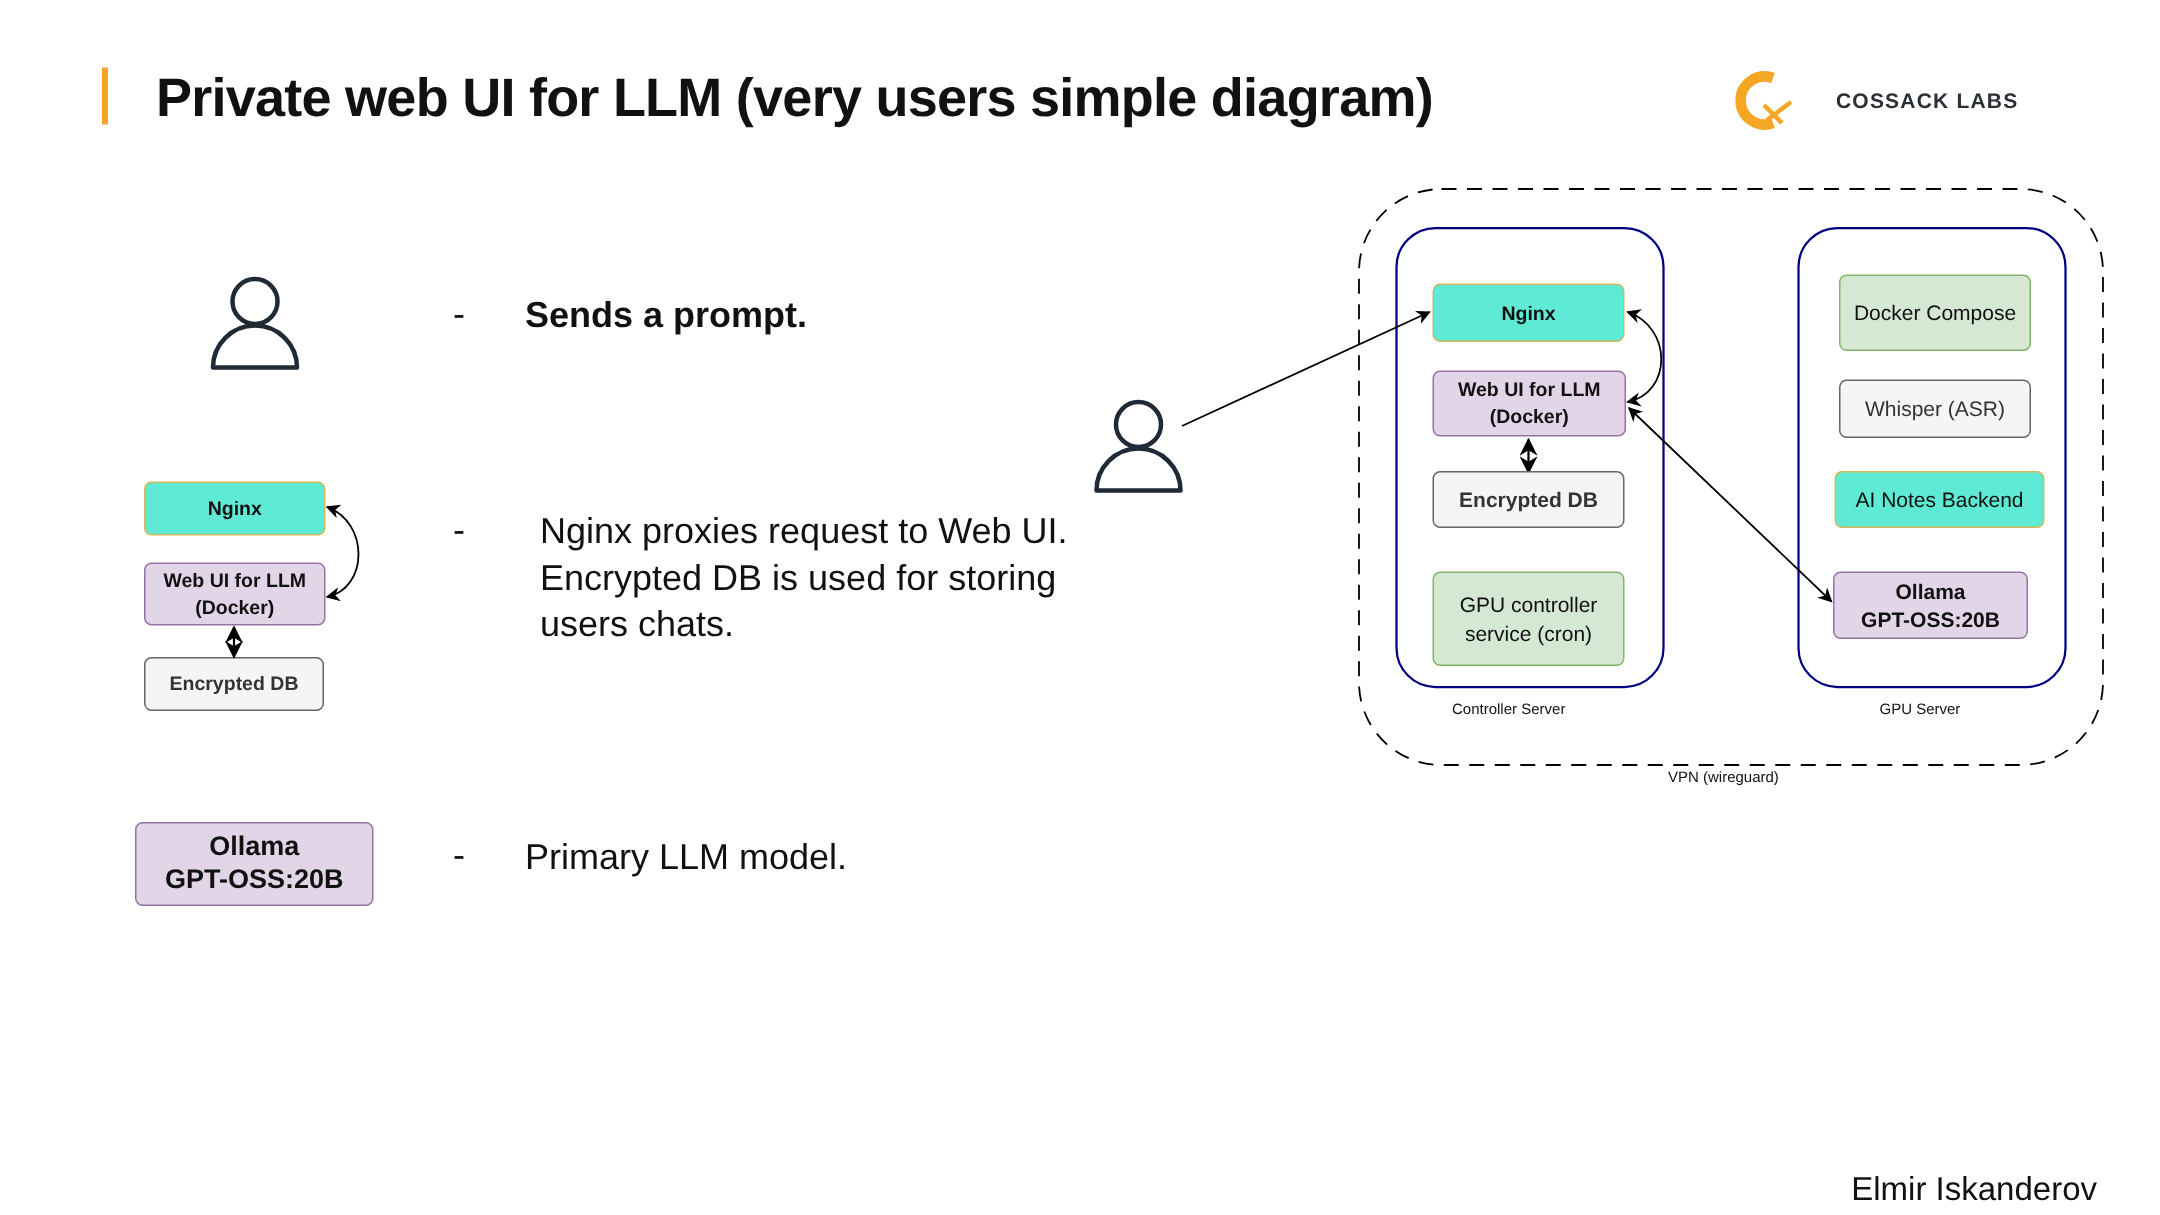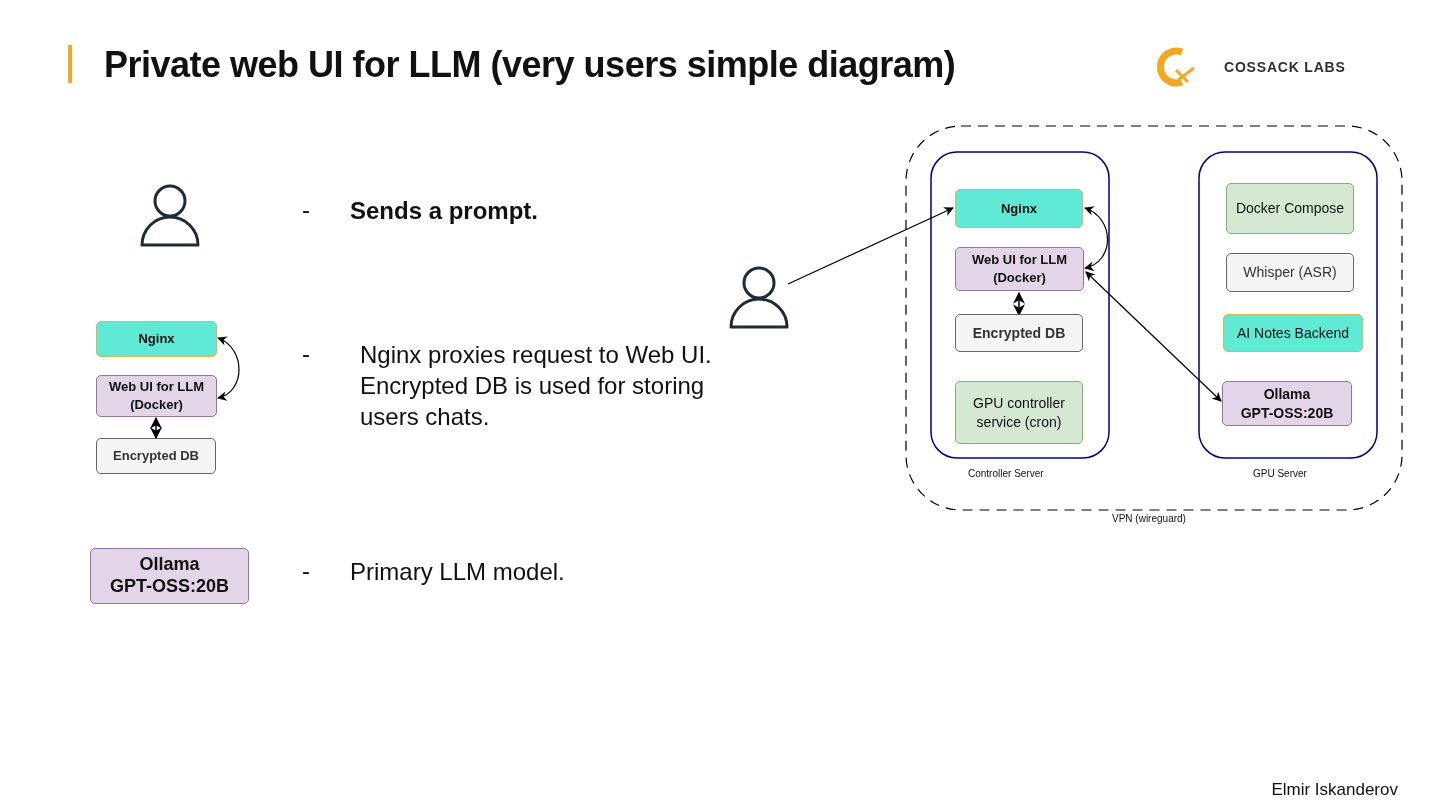--- a/index.html
+++ b/index.html
@@ -19,21 +19,21 @@
          border-radius: 5px; font-size: 13px; line-height: 1.35; border: 1px solid; }
   .bold { font-weight: 700; }
   .yellow { background: #5eead4; border-color: #d6b656; }
   .purple { background: #e1d5e7; border-color: #9673a6; }
   .gray   { background: #f5f5f5; border-color: #666666; color: #333; }
   .green  { background: #d5e8d4; border-color: #82b366; }
   .dash { position: absolute; font-size: 24px; color: #111; }
   .desc { position: absolute; font-size: 24px; line-height: 31px; color: #111; }
 
   .label { position: absolute; font-size: 10px; color: #111; white-space: nowrap; }
-  .author { position: absolute; right: 42px; top: 780px; font-size: 17px; color: #111; }
+  .author { position: absolute; right: 42px; top: 780px; font-size: 22px; color: #111; }
 
   svg.overlay { position: absolute; left: 0; top: 0; pointer-events: none; }
 </style>
 </head>
 <body>
 
 <div class="accent-bar"></div>
 <div class="title">Private web UI for LLM (very users simple diagram)</div>
 
 <div class="logo">

